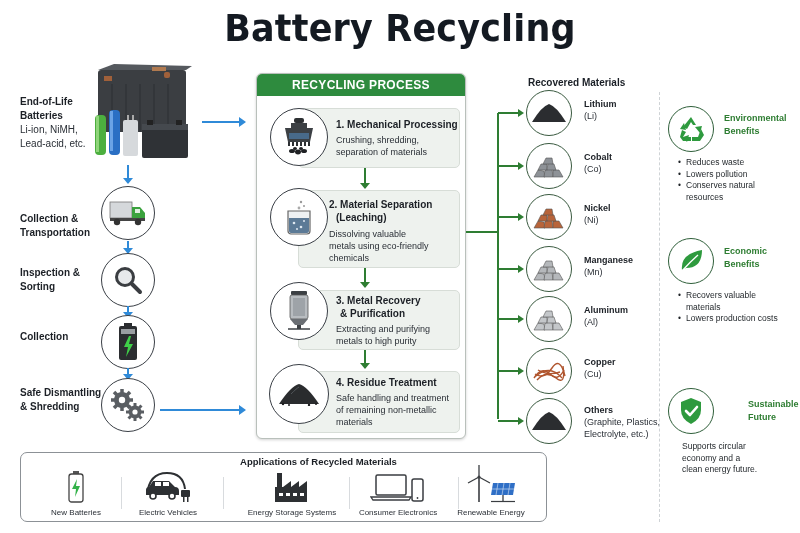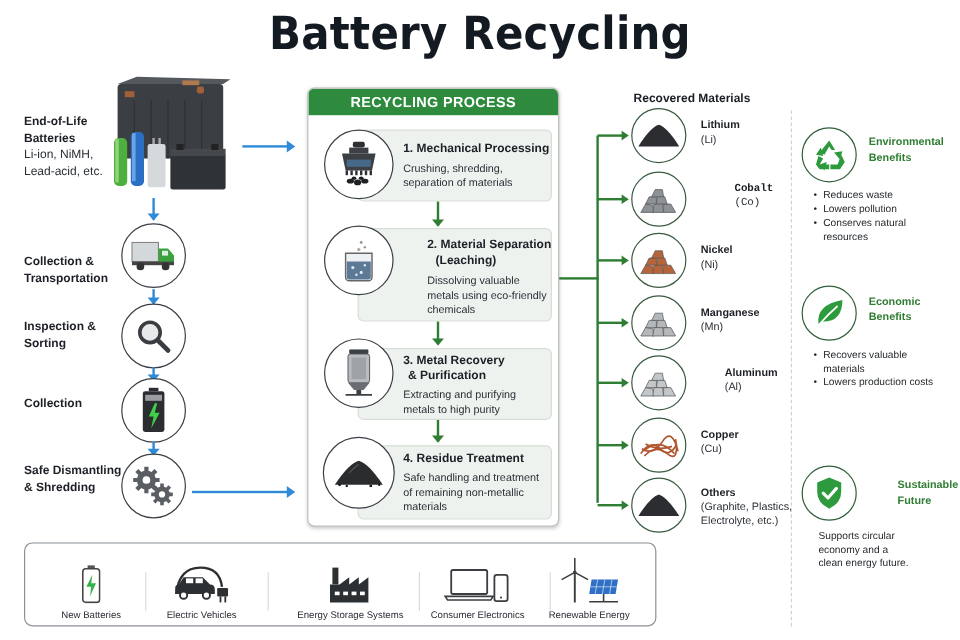--- a/index.html
+++ b/index.html
@@ -190,21 +190,21 @@
         <ellipse cx="16" cy="34" rx="3" ry="2.4"></ellipse>
         <ellipse cx="22" cy="33" rx="3" ry="2"></ellipse>
         <ellipse cx="13" cy="30.5" rx="2" ry="1.5"></ellipse>
         <ellipse cx="19" cy="30.5" rx="2" ry="1.5"></ellipse>
       </g>
     </svg>
 </div>
 <div class="abs garrow" style="left:364px;top:168px;height:20px;"></div>
 
 <div class="abs step-box" style="left:298px;top:190px;width:162px;height:78px;"></div>
-<div class="abs" style="left:356px;top:198px;">
+<div class="abs" style="left:329px;top:198px;">
   <div class="step-title">2. Material Separation</div>
   <div class="step-title" style="padding-left:7px;">(Leaching)</div>
   <div class="step-desc" style="margin-top:4px;">Dissolving valuable</div>
   <div class="step-desc">metals using eco-friendly</div>
   <div class="step-desc">chemicals</div>
 </div>
 <div class="abs circle" style="left:270px;top:188px;width:58px;height:58px;">
   <svg width="30" height="36" viewBox="0 0 30 36">
       <circle cx="17" cy="3" r="1.2" fill="#999"></circle>
       <circle cx="20" cy="7" r="1" fill="#999"></circle>
@@ -287,21 +287,21 @@
         <g fill="#8e9297" stroke="#555" stroke-width="0.6">
         <polygon points="2,23 6,16 12,17 13,23"></polygon>
           <polygon points="12,23 13,16 20,15 21,23"></polygon>
           <polygon points="21,23 21,16 27,16 31,23"></polygon>
         <polygon points="6,16 9,10 15,10 15,16"></polygon>
           <polygon points="15,16 16,9 22,10 24,16"></polygon>
           <polygon points="11,10 14,4 20,4 21,10"></polygon>
         </g>
       </svg>
     </div>
-    <div class="abs" style="left: 612px; top: 151px; font-family: Liberation Mono, monospace;">
+    <div class="abs" style="left: 584px; top: 151px;">
       <div class="mat-name">Cobalt</div>
       <div class="mat-sym">(Co)</div>
     </div>
     <div class="abs mat-circle" style="left: 526px; top: 194px;">
       <svg width="34" height="24" viewBox="0 0 34 24">
         <g fill="#b8643a" stroke="#555" stroke-width="0.6">
         <polygon points="2,23 6,16 12,17 13,23"></polygon>
           <polygon points="12,23 13,16 20,15 21,23"></polygon>
           <polygon points="21,23 21,16 27,16 31,23"></polygon>
         <polygon points="6,16 9,10 15,10 15,16"></polygon>
@@ -335,21 +335,21 @@
         <g fill="#c4c7ca" stroke="#555" stroke-width="0.6">
         <polygon points="2,23 6,16 12,17 13,23"></polygon>
           <polygon points="12,23 13,16 20,15 21,23"></polygon>
           <polygon points="21,23 21,16 27,16 31,23"></polygon>
         <polygon points="6,16 9,10 15,10 15,16"></polygon>
           <polygon points="15,16 16,9 22,10 24,16"></polygon>
           <polygon points="11,10 14,4 20,4 21,10"></polygon>
         </g>
       </svg>
     </div>
-    <div class="abs" style="left: 604px; top: 304px;">
+    <div class="abs" style="left: 584px; top: 304px;">
       <div class="mat-name">Aluminum</div>
       <div class="mat-sym">(Al)</div>
     </div>
     <div class="abs mat-circle" style="left: 526px; top: 348px;">
       <svg width="34" height="22" viewBox="0 0 34 22">
         <g stroke="#b0552e" stroke-width="1.4" fill="none">
           <path d="M2 18 Q10 6 18 14 T32 10"></path>
           <path d="M3 14 Q12 20 20 8 T33 16"></path>
           <path d="M5 20 Q14 10 24 18 T31 6"></path>
           <path d="M6 10 Q16 16 28 12"></path>
@@ -422,20 +422,21 @@
   <div class="ben-title">Sustainable</div>
   <div class="ben-title">Future</div>
 </div>
 <div class="abs" style="left:682px;top:441px;font-size:8.5px;line-height:11.5px;color:#1f2428;">
   <div>Supports circular</div>
   <div>economy and a</div>
   <div>clean energy future.</div>
 </div>
 
 <div class="abs apps">
+  <div class="abs apps-title">Applications of Recycled Materials</div>
 
   <div class="abs app" style="left:5px;">
     <div class="app-icon">
       <svg width="16" height="32" viewBox="0 0 16 32">
           <rect x="5" y="0" width="6" height="3" fill="#555"></rect>
           <rect x="1" y="3" width="14" height="28" rx="2.5" fill="none" stroke="#444" stroke-width="1.3"></rect>
           <path d="M9 8 L4 18 h4 l-1 8 l5 -11 h-4 l1 -7z" fill="#34b24a"></path>
         </svg>
     </div>
     <div class="app-lbl">New Batteries</div>

